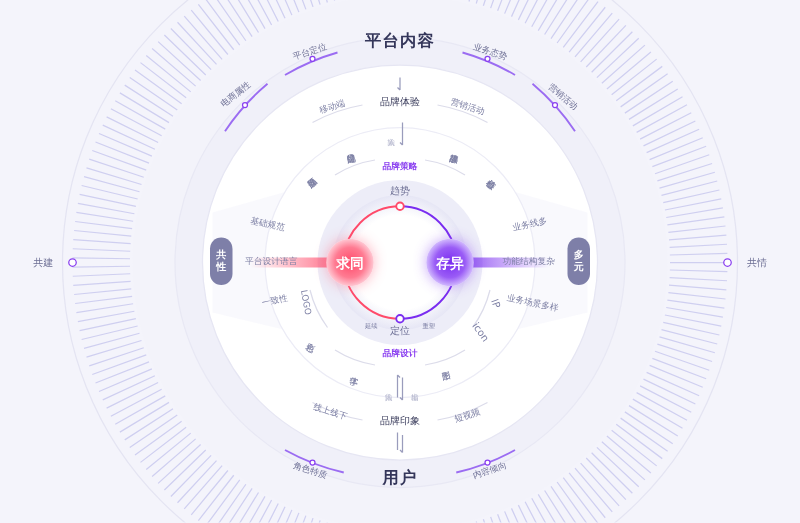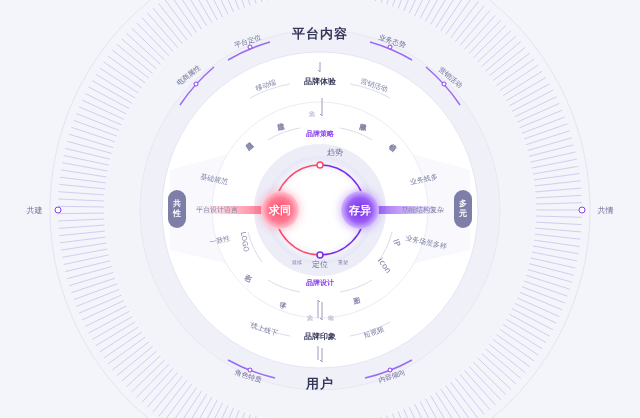--- a/index.html
+++ b/index.html
@@ -3,21 +3,21 @@
 <meta charset="utf-8">
 <style>
   html,body{margin:0;padding:0;}
   body{width:640px;height:418px;overflow:hidden;background:#f4f4fb;font-family:"DejaVu Sans","Liberation Sans",sans-serif;position:relative;}
   .stage{position:absolute;left:0;top:0;width:640px;height:320px;}
   svg{position:absolute;left:0;top:0;}
   .lbl{position:absolute;white-space:nowrap;transform:translate(-50%,-50%);color:#7b7ea3;font-size:7px;line-height:1;}
   .lbl.mid{color:#6c6e94;}
   .lbl.purple{color:#8a3ff0;font-weight:bold;}
   .lbl.big{font-size:13px;font-weight:bold;color:#34365a;letter-spacing:1px;}
-  .lbl.sec{font-size:8px;font-weight:bold;color:#3a3c5c;}
+  .lbl.sec{font-size:8px;font-weight:normal;color:#3a3c5c;}
   .lbl.faint{color:#b8bad0;font-size:6px;}
   .pill{position:absolute;width:18px;height:38px;border-radius:9px;background:#7e7fa8;color:#fff;font-size:8px;font-weight:bold;display:flex;flex-direction:column;align-items:center;justify-content:center;line-height:1.25;transform:translate(-50%,-50%);}
   .pill span{display:block;}
   .orb{position:absolute;width:38px;height:38px;border-radius:50%;transform:translate(-50%,-50%);display:flex;align-items:center;justify-content:center;color:#fff;font-size:11px;font-weight:bold;}
   .orb.left{background:radial-gradient(circle at 50% 50%,#ff4a6a 0%,#ff7b92 45%,#ffd5de 75%,rgba(255,230,236,0.4) 100%);box-shadow:0 0 10px rgba(255,90,120,0.45);}
   .orb.right{background:radial-gradient(circle at 50% 50%,#7a2df0 0%,#9a5cf6 45%,#dbc9ff 75%,rgba(235,225,255,0.4) 100%);box-shadow:0 0 10px rgba(130,60,240,0.45);}
   .center-block{position:absolute;left:320px;top:210px;transform:translate(-50%,-50%);text-align:center;}
   .convey{font-size:6px;font-weight:bold;color:#3a3c5c;letter-spacing:0.5px;}
   .ctitle{font-size:10px;font-weight:bold;color:#34365a;margin-top:2px;}
   .smile{width:10px;height:10px;border:1px solid #3a3c5c;border-radius:50%;margin:4px auto 0;position:relative;}
@@ -164,21 +164,21 @@
   <div class="lbl" style="left:364px;top:118px;writing-mode:vertical-rl;transform:translate(-50%,-50%) rotate(12deg);">品牌故事</div>
   <div class="lbl" style="left:398px;top:140px;writing-mode:vertical-rl;transform:translate(-50%,-50%) rotate(40deg);">核心价值</div>
 
   <div class="lbl" style="left:244px;top:242px;transform:translate(-50%,-50%) rotate(80deg);">LOGO</div>
   <div class="lbl" style="left:252px;top:270px;writing-mode:vertical-rl;transform:translate(-50%,-50%) rotate(30deg);">色彩</div>
   <div class="lbl" style="left:284px;top:296px;writing-mode:vertical-rl;transform:translate(-50%,-50%) rotate(12deg);">字体</div>
   <div class="lbl" style="left:354px;top:292px;writing-mode:vertical-rl;transform:translate(-50%,-50%) rotate(-12deg);">图形</div>
   <div class="lbl" style="left:384px;top:266px;transform:translate(-50%,-50%) rotate(55deg);font-size:8px;">icon</div>
   <div class="lbl" style="left:396px;top:243px;transform:translate(-50%,-50%) rotate(70deg);font-size:8px;">IP</div>
 
-  <div class="lbl mid" style="left:335px;top:153px;font-size:8px;text-align:center;">趋势</div>
+  <div class="lbl mid" style="left:320px;top:153px;font-size:8px;text-align:center;">趋势</div>
   <div class="lbl mid" style="left:320px;top:265px;font-size:8px;">定位</div>
   <div class="lbl" style="left:297px;top:262px;font-size:5px;">延续</div>
   <div class="lbl" style="left:343px;top:262px;font-size:5px;">重塑</div>
 
   <div class="orb left" style="left:280px;top:210px;">
     <span>求同</span>
   </div>
   <div class="orb right" style="left:360px;top:210px;">
     <span>存异</span>
   </div>

